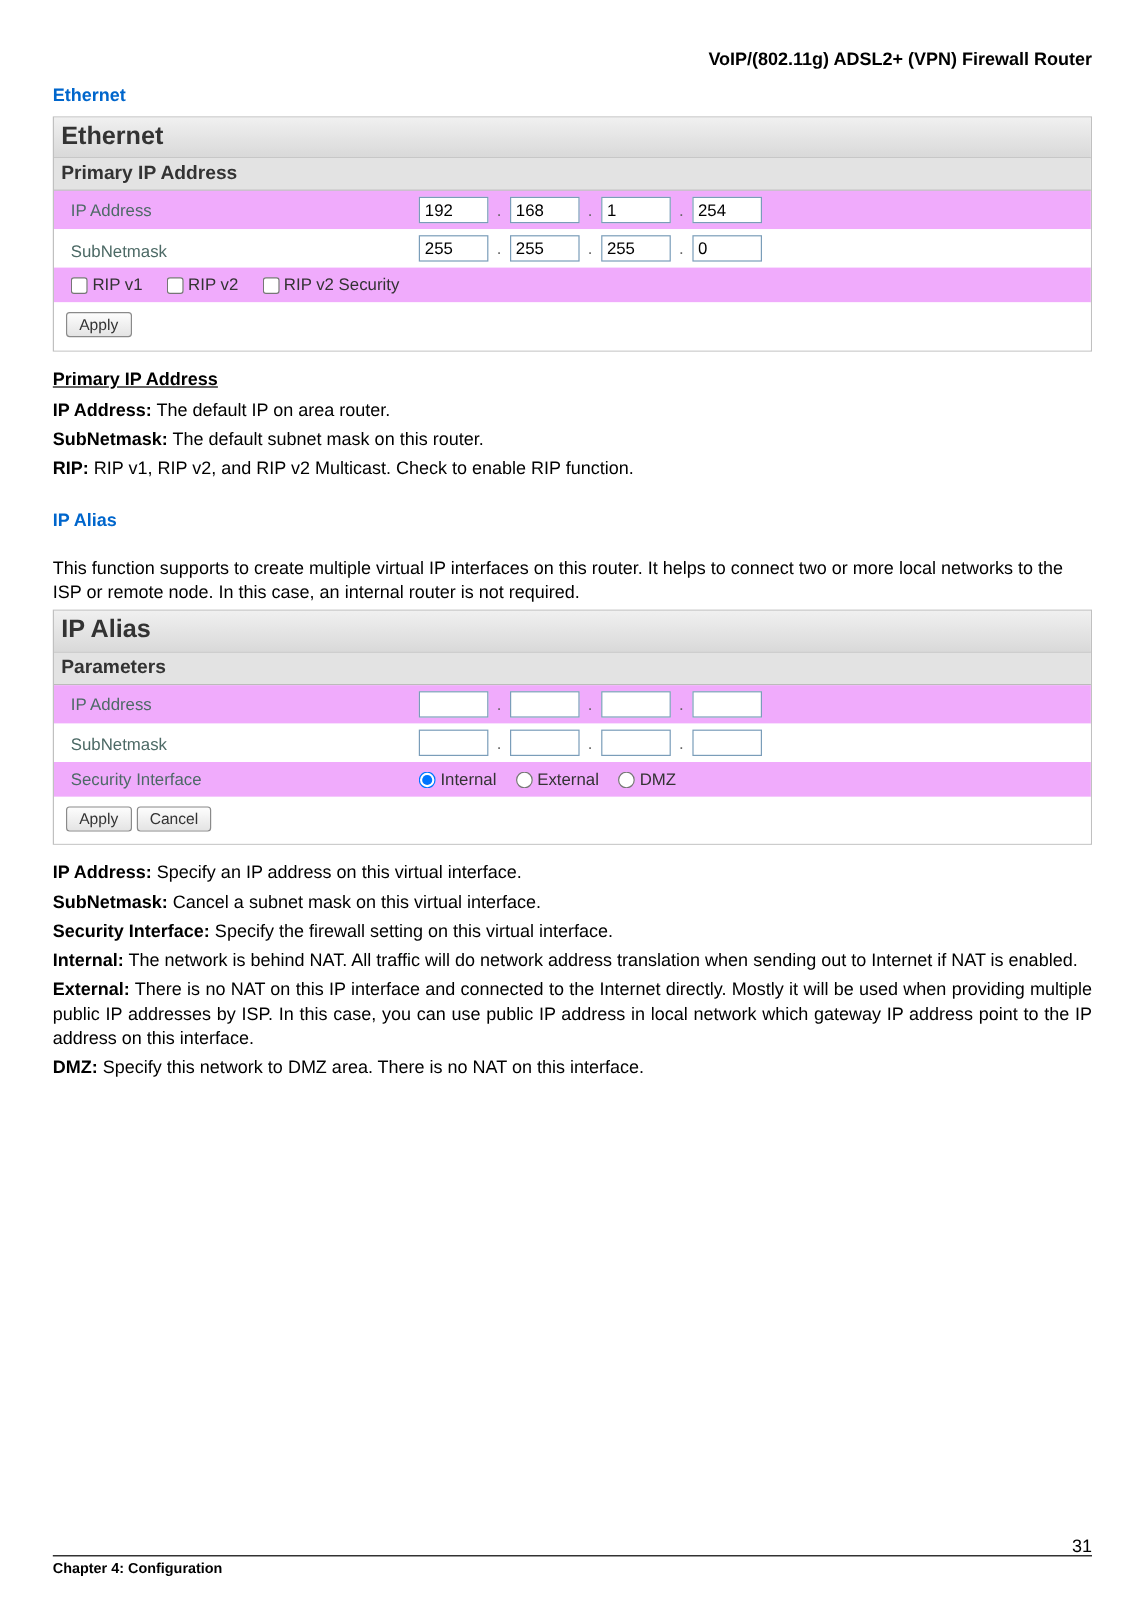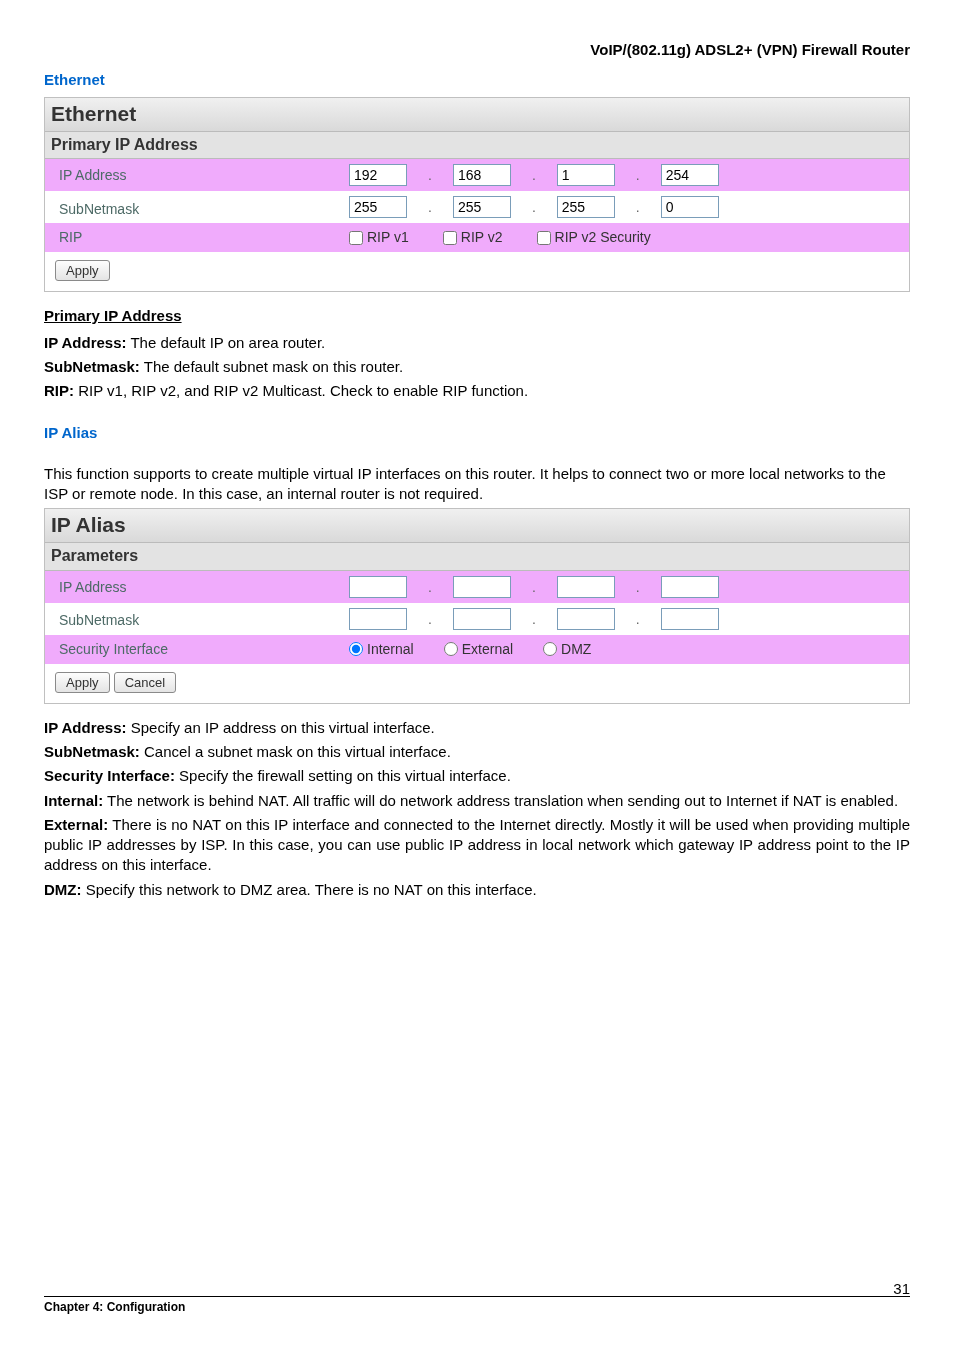--- a/index.html
+++ b/index.html
@@ -57,21 +57,21 @@
   .row-alt { background: #f0abfc; }
   .row-plain { background: #ffffff; align-items: flex-end; }
   .panel-label {
     width: 290px;
     flex: 0 0 290px;
   }
   .panel-controls {
     flex: 1;
     display: flex;
     align-items: center;
-    gap: 20px;
+    gap: 6px;
     color: #333;
   }
   .ip-box {
     width: 58px;
     height: 22px;
     border: 1px solid #7a9db9;
     background: #fff;
     font-size: 14px;
     padding: 1px 4px;
     font-family: Arial, sans-serif;
@@ -180,21 +180,20 @@
         <span class="dot">.</span>
       <input class="ip-box" value="255" style="">
         <span class="dot">.</span>
       <input class="ip-box" value="255" style="">
         <span class="dot">.</span>
       <input class="ip-box" value="0" style="">
     </div>
   </div>
 
   <div class="panel-row row-alt">
-    <div class="panel-label">RIP</div>
     <div class="panel-controls">
       <label class="cb-wrap">
         <input type="checkbox" style="">
         <span>RIP v1</span>
       </label>
       <label class="cb-wrap">
         <input type="checkbox" style="">
         <span>RIP v2</span>
       </label>
       <label class="cb-wrap">

